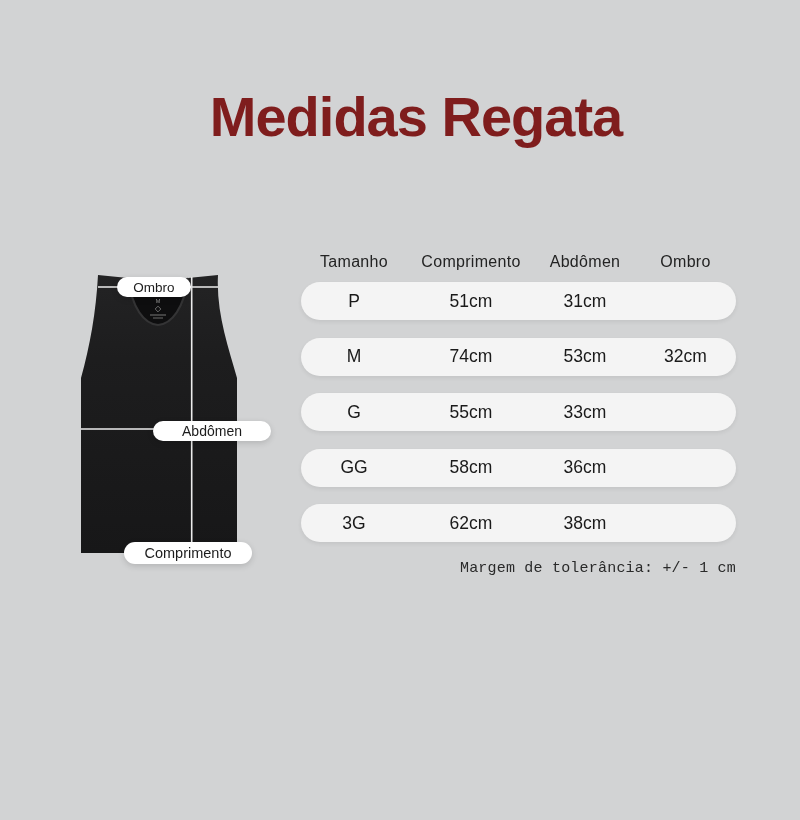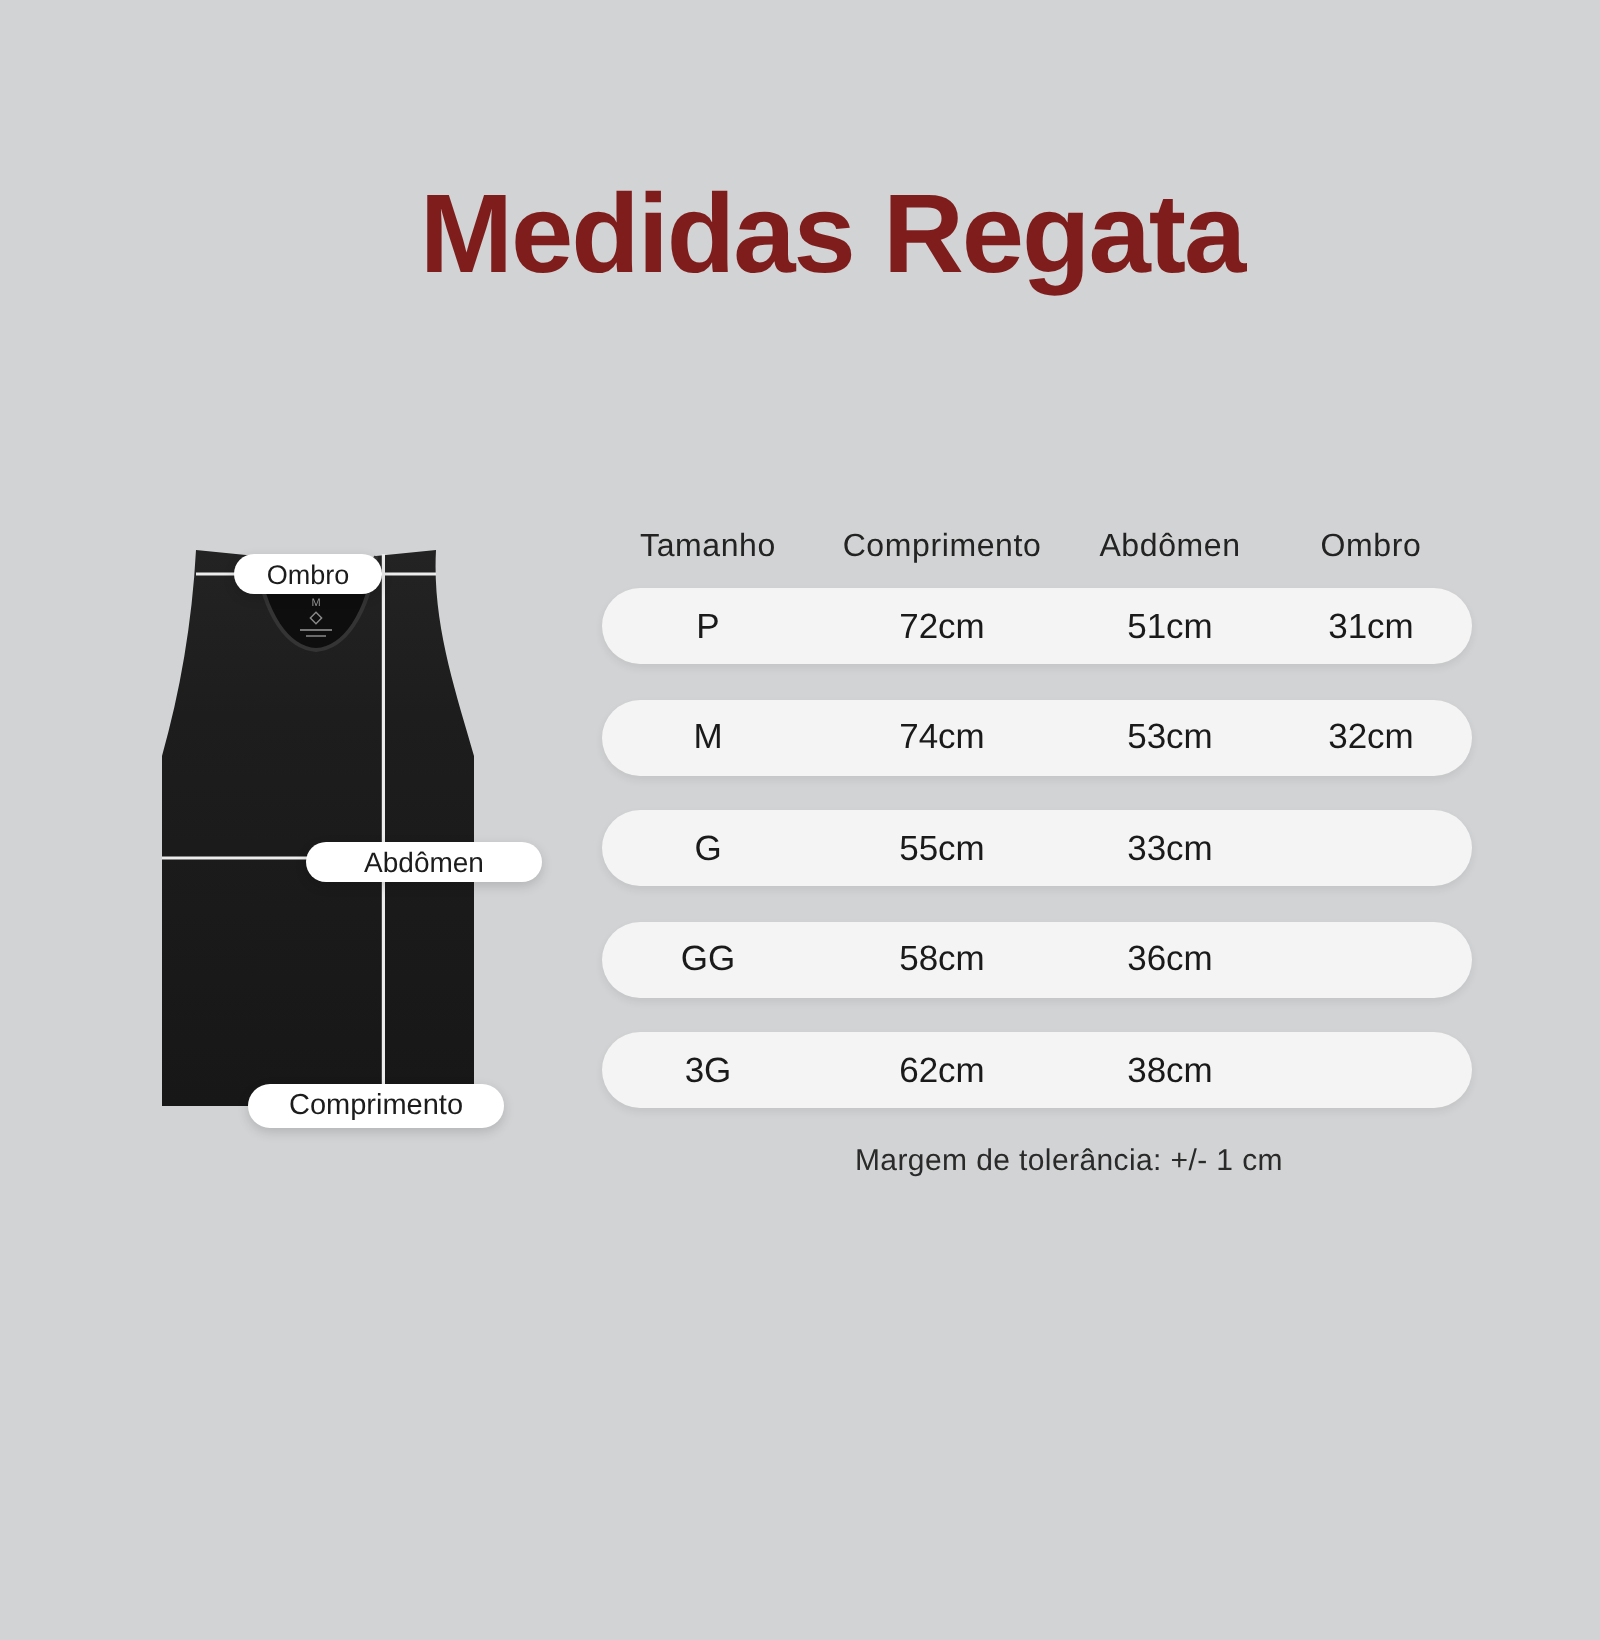--- a/index.html
+++ b/index.html
@@ -55,21 +55,21 @@
     white-space: nowrap;
   }
   .pill-ombro       { left: 77px;  top: 27px;  width: 74px;  height: 20px; font-size: 13.5px; }
   .pill-abdomen     { left: 113px; top: 171px; width: 118px; height: 20px; font-size: 14px; }
   .pill-comprimento { left: 84px;  top: 292px; width: 128px; height: 22px; font-size: 14.5px; }
 
   
   .size-table {
     position: absolute;
     left: 301px;
-    top: 265px;
+    top: 253px;
     width: 435px;
   }
   .thead {
     display: grid;
     grid-template-columns: 106px 128px 100px 101px;
     margin-bottom: 11px;
   }
   .thead .hcell {
     text-align: center;
     font-size: 16px;
@@ -89,25 +89,26 @@
   }
   .srow .cell {
     text-align: center;
     font-size: 17.5px;
     font-weight: 500;
     color: #1a1a1a;
   }
   .tolerance-note {
     margin-top: 17px;
     padding-left: 32px;
-    text-align: center;
+    text-align: right;
     font-size: 15px;
     font-weight: 500;
     color: #2a2a2a;
     letter-spacing: 0.2px;
+    font-family: Liberation Mono, monospace;
   }
 </style>
 </head>
 <body>
 
 <div class="page">
 
   <h1 class="title">Medidas Regata</h1>
 
   <div class="figure">
@@ -163,21 +164,20 @@
   <div class="size-table">
     <div class="thead">
       <div class="hcell">Tamanho</div>
       <div class="hcell">Comprimento</div>
       <div class="hcell">Abdômen</div>
       <div class="hcell">Ombro</div>
     </div>
 
     <div class="srow">
       <div class="cell">P</div>
-      <div class="cell">72cm</div>
       <div class="cell">51cm</div>
       <div class="cell">31cm</div>
     </div>
     <div class="srow">
       <div class="cell">M</div>
       <div class="cell">74cm</div>
       <div class="cell">53cm</div>
       <div class="cell">32cm</div>
     </div>
     <div class="srow">

